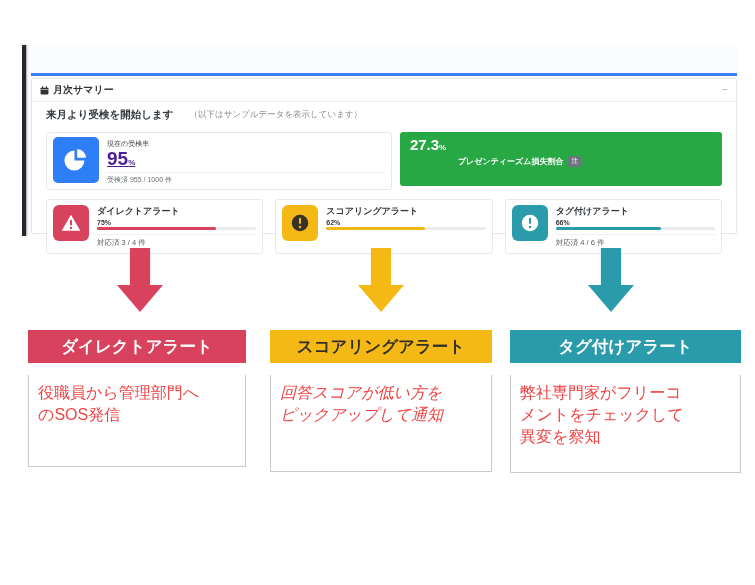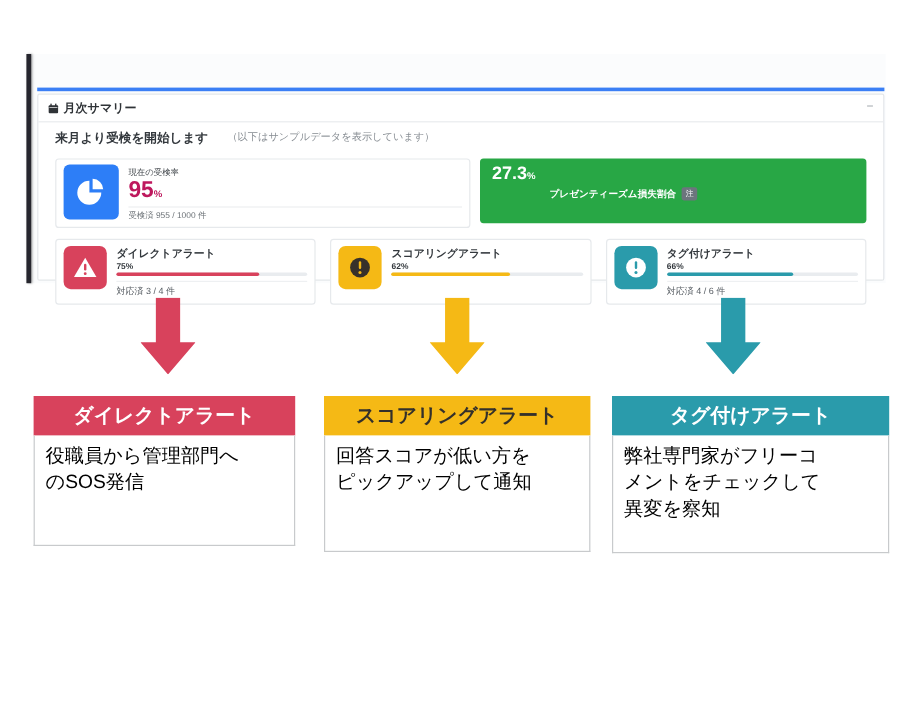--- a/index.html
+++ b/index.html
@@ -21,21 +21,21 @@
   .panel-body { padding:6px 14px; }
   .intro-row { display:flex; align-items:center; gap:16px; }
   .intro-main { font-size:10.5px; font-weight:bold; color:#33383d; }
   .intro-note { font-size:8.5px; color:#868c92; }
 
   .row1 { display:flex; gap:8px; margin-top:10px; align-items:flex-start; }
   .rate-card { width:348px; background:#fff; border:1px solid #e6e9ec; border-radius:3px; padding:4px 6px; display:flex; gap:8px; }
   .rate-icon { width:46px; height:46px; border-radius:5px; display:flex; align-items:center; justify-content:center; flex:0 0 auto; }
   .rate-col { flex:1; }
   .rate-label { font-size:7px; color:#3c4146; margin-top:2px; }
-  .rate-value { font-size:19px; font-weight:bold; color:#be185d; line-height:1.05; }
+  .rate-value { font-size:19px; font-weight:bold; color:#4c1d95; line-height:1.05;text-decoration:underline; }
   .rate-unit { font-size:8px; font-weight:bold; }
   .rate-footer { border-top:1px solid #edeff1; margin-top:3px; padding-top:2px; font-size:7px; color:#6a7075; }
 
   .green-card { width:324px; border-radius:3px; padding:5px 10px 19px; color:#ffffff; }
   .green-value { font-size:15px; font-weight:bold; line-height:1.1; }
   .green-unit { font-size:8px; font-weight:bold; }
   .green-label-row { display:flex; align-items:center; gap:5px; margin-top:2px; }
   .green-label { font-size:8px; font-weight:bold;margin-left:48px; }
   .note-badge { background:#6c757d; color:#fff; font-size:6.5px; padding:1px 3px; border-radius:2px; cursor:pointer; }
 
@@ -53,24 +53,24 @@
   .arrow { position:absolute; top:248px; width:46px; height:64px;
     clip-path:polygon(28% 0, 72% 0, 72% 58%, 100% 58%, 50% 100%, 0 58%, 28% 58%); }
   .arrow.a1 { left:117px; } .arrow.a2 { left:358px; } .arrow.a3 { left:588px; }
 
   
   .flow-box { position:absolute; top:330px; }
   .flow-box.b1 { left:28px;  width:218px; }
   .flow-box.b2 { left:270px; width:222px; }
   .flow-box.b3 { left:510px; width:231px; }
   .flow-head { height:33px; display:flex; align-items:center; justify-content:center; font-size:16.5px; font-weight:bold; }
-  .flow-body { background:#fff; border:1px solid #c8cacc; border-top:none; padding:7px 9px; font-size:16px; color:#000000; line-height:1.38; }
+  .flow-body { background:#fff; border:1px solid #c8cacc; border-top:none; padding:7px 9px; font-size:16px; color:#ef4444; line-height:1.38;margin-top:12px; }
   .flow-body span { display:inline-block; max-width:170px; }
   .flow-box.b1 .flow-body { min-height:92px; }
-  .flow-box.b2 .flow-body { min-height:97px; }
+  .flow-box.b2 .flow-body { min-height:97px;font-style:italic; }
   .flow-box.b3 .flow-body { min-height:98px; }
 </style>
 </head>
 <body>
 
 <div class="canvas">
 
   <div class="dash">
     <div class="dash-side"></div>
 

